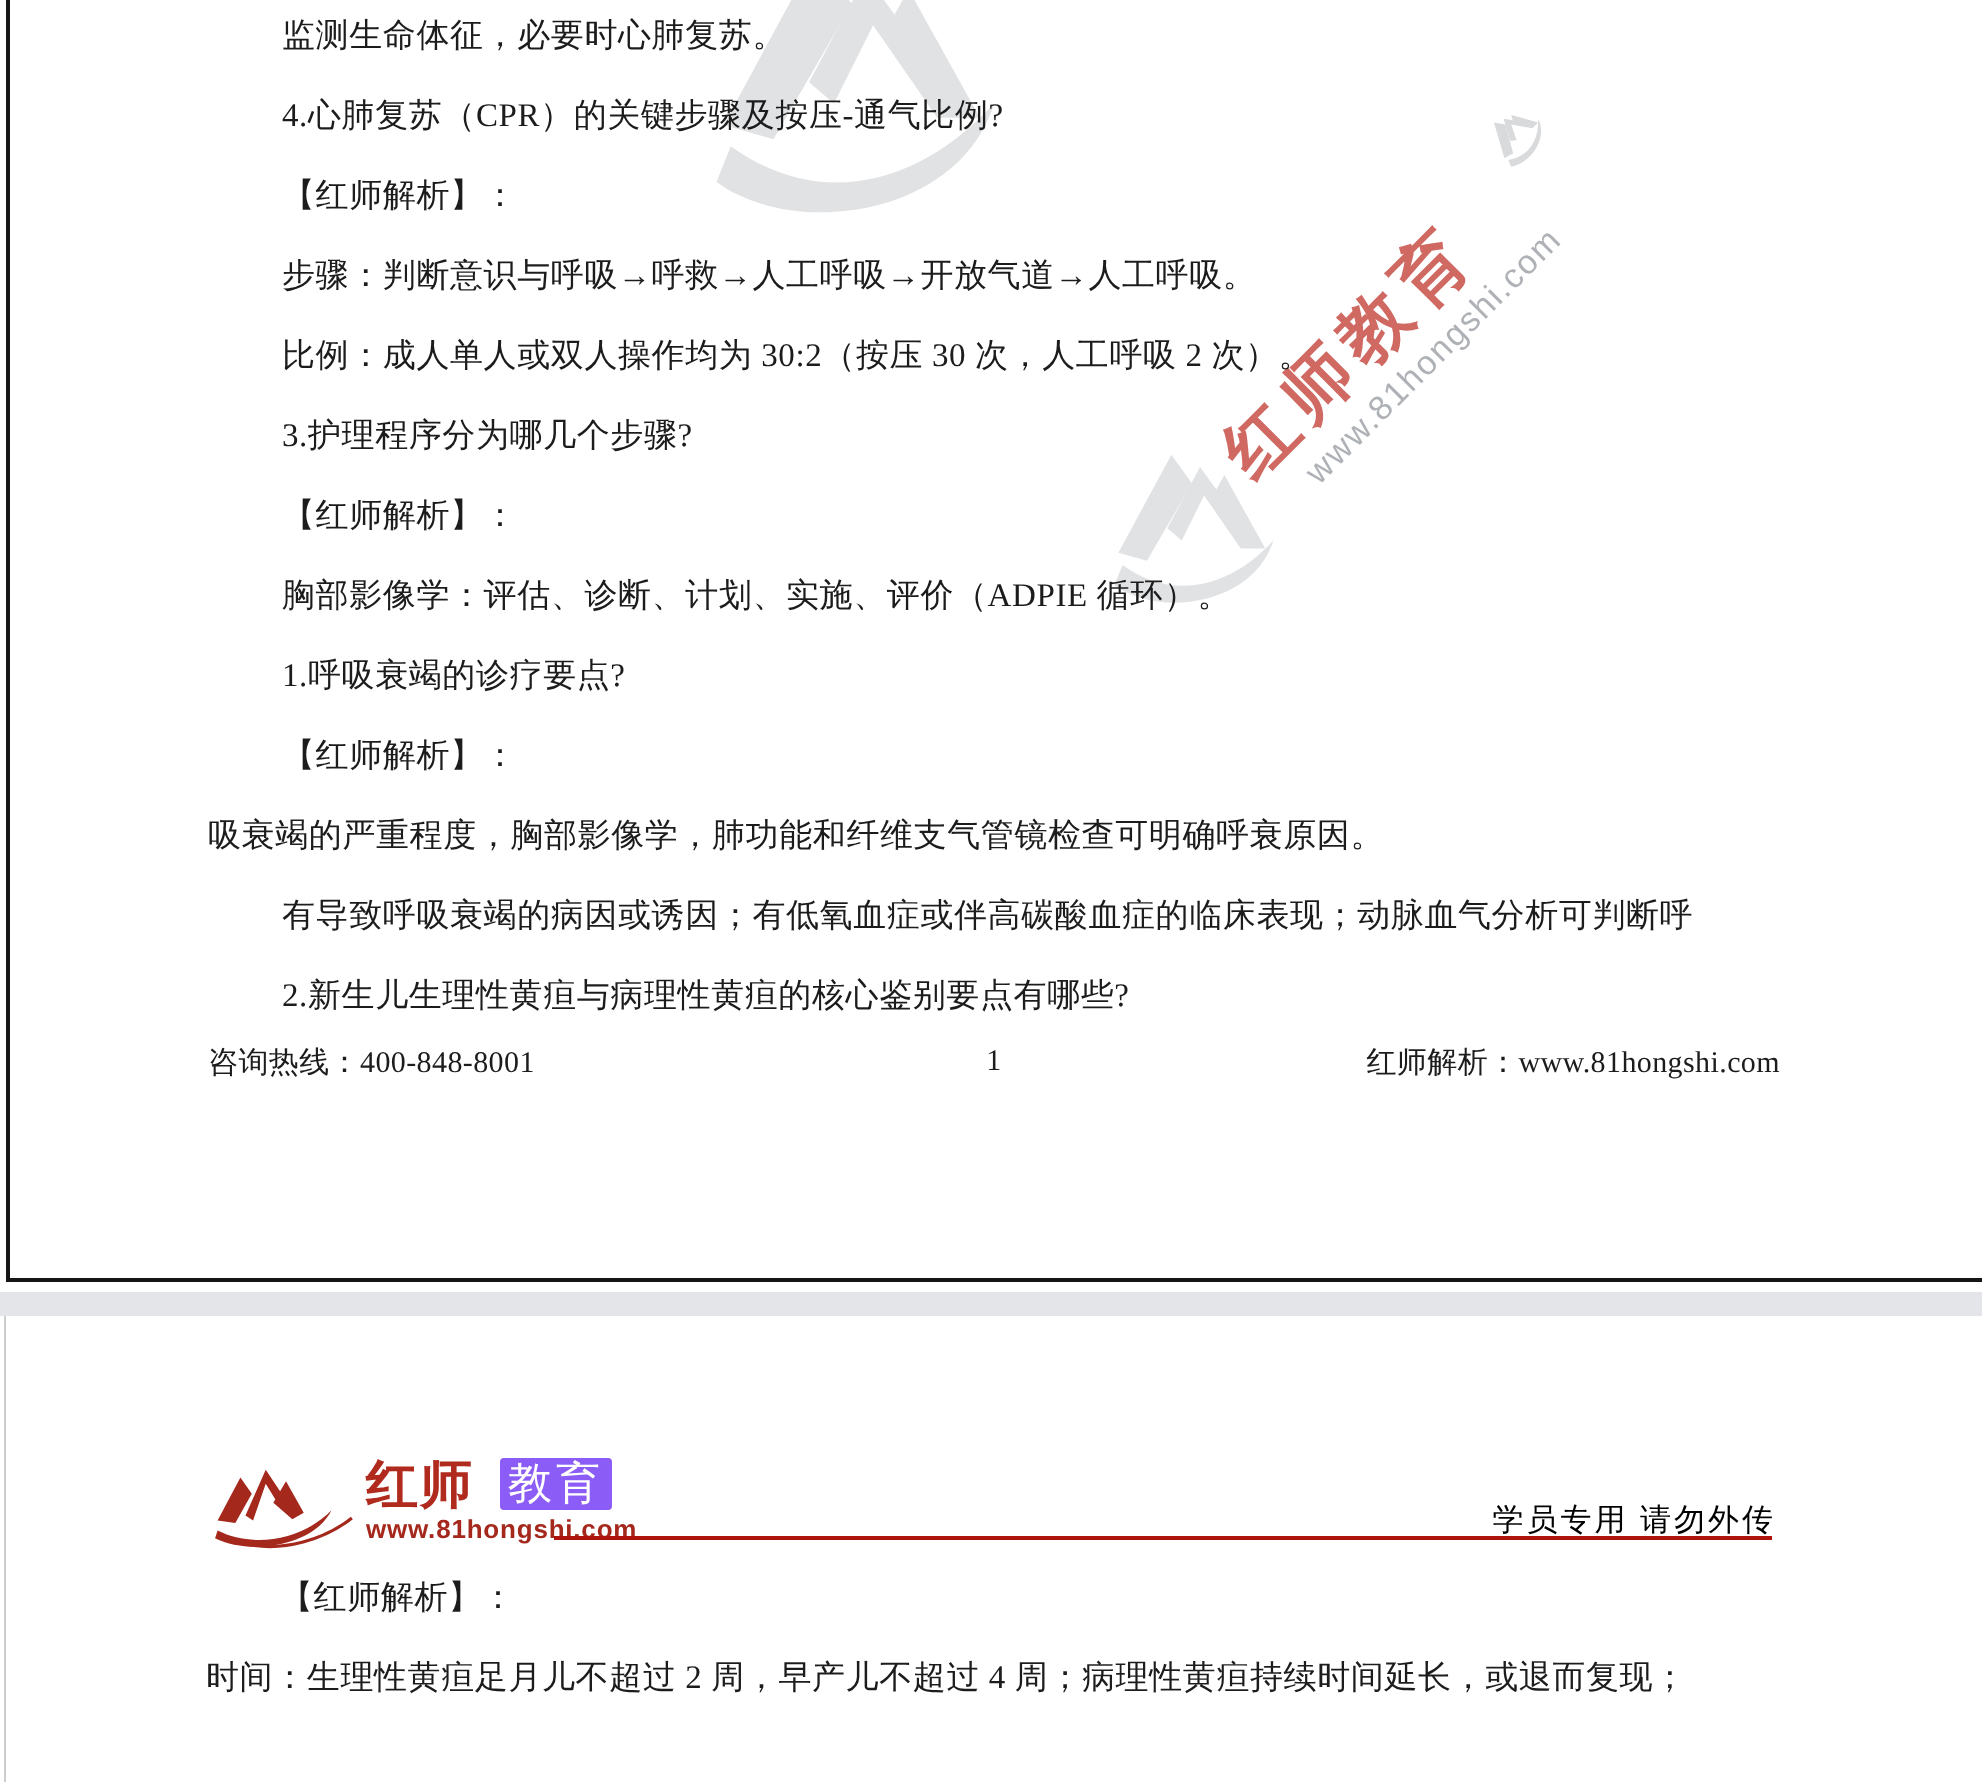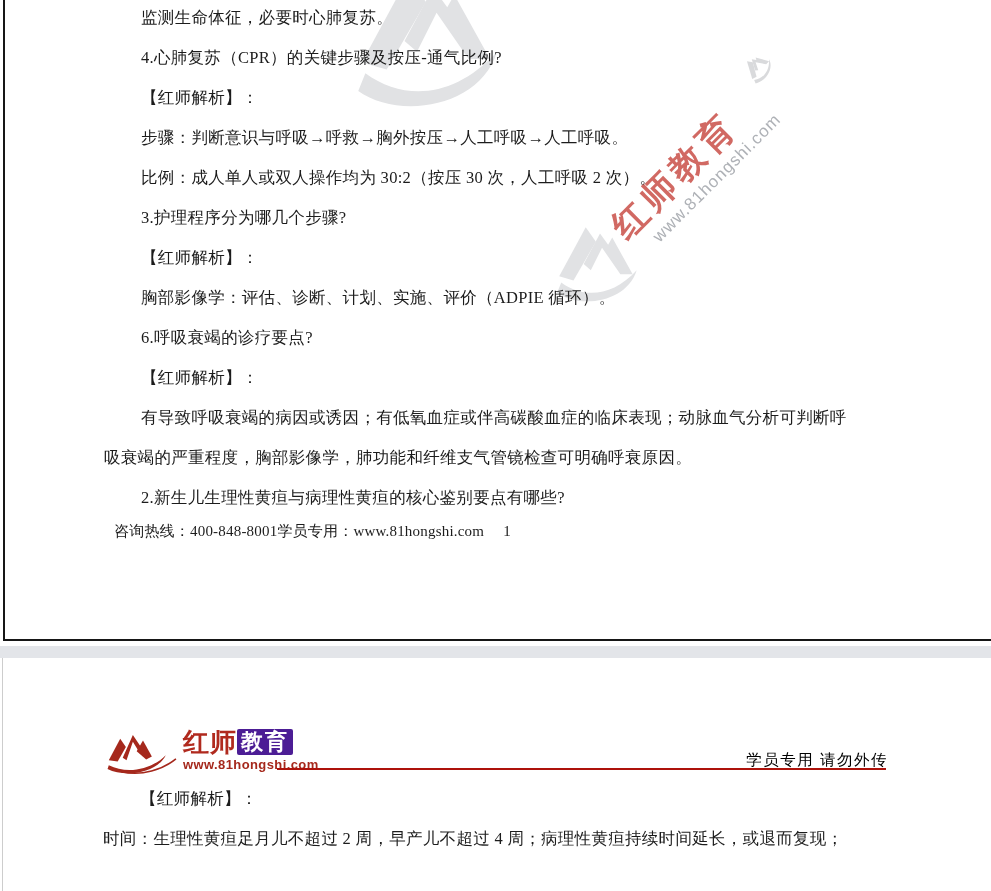--- a/index.html
+++ b/index.html
@@ -19,39 +19,39 @@
   .wm-minimtn{position:absolute;right:-12px;top:-12px;width:34px;height:28px;}
 
   
   .page1{position:absolute;left:3px;top:-4px;width:1010px;height:645px;box-sizing:border-box;
          border:2px solid #161616;border-right:none;z-index:1;background:transparent;}
   .p1-body{position:absolute;left:99px;top:0px;width:786px;}
   .line{height:40px;line-height:40px;font-size:16.5px;letter-spacing:0.3px;white-space:nowrap;
         padding-left:37px;}
   .line.noindent{padding-left:0;}
   .line.bold{font-weight:normal;}
-  .p1-footer{position:absolute;left:109px;top:524px;width:786px;display:flex;align-items:center;
-             font-size:15px;letter-spacing:0.2px;}
+  .p1-footer{position:absolute;left:99px;top:524px;width:786px;display:flex;align-items:center;
+             justify-content:space-between;font-size:15px;letter-spacing:0.2px;}
   .p1-footer .pgnum{position:absolute;left:0;right:0;text-align:center;}
 
   
   .page-gap{position:absolute;left:0;top:646px;width:991px;height:12px;background:#e3e5e9;z-index:2;}
 
   
   .page2{position:absolute;left:2px;top:658px;width:988px;height:265px;background:#fff;
          border-left:1px solid #cdcdcd;z-index:1;}
   .brand{position:absolute;left:102px;top:70px;display:flex;align-items:flex-start;}
   .brand-logo{width:76px;height:48px;}
   .brand-logo svg{display:block;width:100%;height:100%;}
   .brand-txt{margin-left:2px;}
   .brand-row{display:flex;align-items:center;height:28px;}
   .brand-cn-red{color:#b02a1e;font-weight:bold;font-size:26px;letter-spacing:1px;
                 font-family:"Liberation Serif",serif;}
-  .brand-cn-blk{background:#4c1d95;color:#fff;font-weight:bold;font-size:22px;line-height:26px;
-                padding:0 4px;margin-left:0;border-radius:2px;letter-spacing:2px;}
+  .brand-cn-blk{background:#8b5cf6;color:#fff;font-weight:normal;font-size:22px;line-height:26px;
+                padding:0 4px;margin-left:13px;border-radius:2px;letter-spacing:2px;}
   .brand-url{color:#a5281c;font-weight:bold;font-size:13px;letter-spacing:0.4px;margin-top:1px;
              font-family:"Liberation Sans",sans-serif;}
   .notice{position:absolute;right:103px;top:92px;font-size:15.5px;letter-spacing:1.5px;color:#000;
           font-family:Liberation Sans, sans-serif;}
   .red-rule{position:absolute;left:274px;top:110px;width:609px;height:2px;background:#ad120b;}
   .p2-body{position:absolute;left:100px;top:121px;width:786px;}
 </style>
 </head>
 <body>
 
@@ -81,35 +81,35 @@
         <path d="M12 70 C34 86 62 84 86 58 C76 90 30 96 8 80 Z" fill="#d9dadc"></path>
       </svg>
     </div>
   </div>
 
   <div class="page1">
     <div class="p1-body">
         <div class="line">监测生命体征，必要时心肺复苏。</div>
         <div class="line bold">4.心肺复苏（CPR）的关键步骤及按压-通气比例?</div>
         <div class="line bold">【红师解析】：</div>
-        <div class="line">步骤：判断意识与呼吸→呼救→胸外按压→人工呼吸→人工呼吸。</div>
+        <div class="line">步骤：判断意识与呼吸→呼救→人工呼吸→开放气道→人工呼吸。</div>
         <div class="line">比例：成人单人或双人操作均为 30:2（按压 30 次，人工呼吸 2 次）。</div>
         <div class="line bold">3.护理程序分为哪几个步骤?</div>
         <div class="line bold">【红师解析】：</div>
         <div class="line">胸部影像学：评估、诊断、计划、实施、评价（ADPIE 循环）。</div>
-        <div class="line bold">6.呼吸衰竭的诊疗要点?</div>
+        <div class="line bold">1.呼吸衰竭的诊疗要点?</div>
         <div class="line bold">【红师解析】：</div>
+        <div class="line noindent">吸衰竭的严重程度，胸部影像学，肺功能和纤维支气管镜检查可明确呼衰原因。</div>
         <div class="line">有导致呼吸衰竭的病因或诱因；有低氧血症或伴高碳酸血症的临床表现；动脉血气分析可判断呼</div>
-        <div class="line noindent">吸衰竭的严重程度，胸部影像学，肺功能和纤维支气管镜检查可明确呼衰原因。</div>
         <div class="line bold">2.新生儿生理性黄疸与病理性黄疸的核心鉴别要点有哪些?</div>
       </div>
     <div class="p1-footer">
       <span>咨询热线：400-848-8001</span>
       <span class="pgnum">1</span>
-      <span>学员专用：www.81hongshi.com</span>
+      <span>红师解析：www.81hongshi.com</span>
     </div>
   </div>
 
   <div class="page-gap"></div>
 
   <div class="page2">
     <div class="brand">
       <div class="brand-logo">
         <svg viewBox="0 0 120 70">
           <path d="M6 48 L24 14 L33 27 L20 50 Z" fill="#a5281c"></path>

